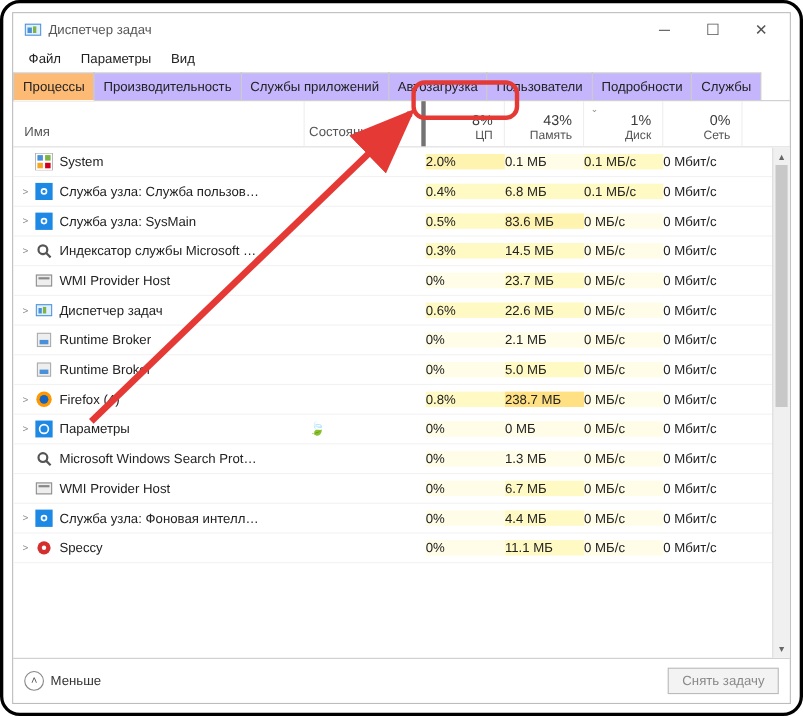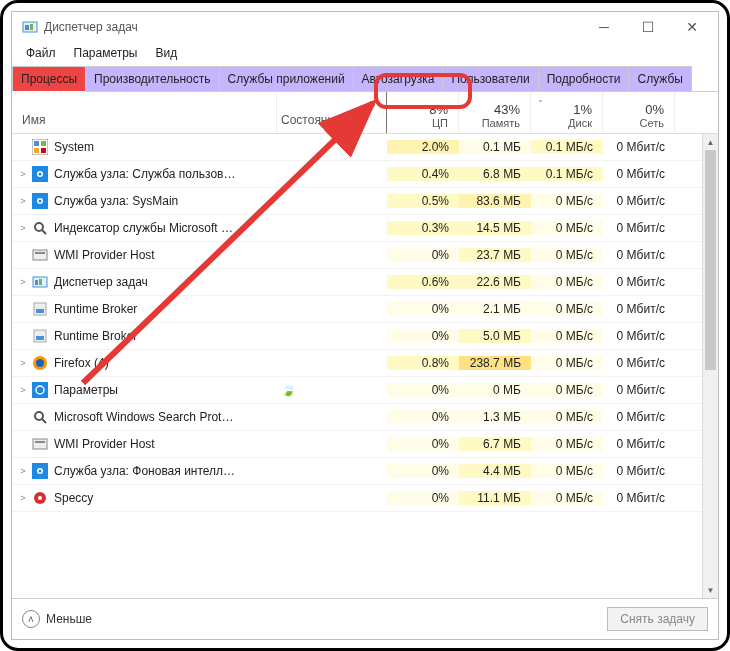--- a/index.html
+++ b/index.html
@@ -8,36 +8,36 @@
   .window { width: 100%; height: 100%; border: 1px solid #bdbdbd; background: #fff; display: flex; flex-direction: column; position: relative; }
   .titlebar { display: flex; align-items: center; height: 30px; padding: 0 4px; font-size: 12px; color: #555; }
   .titlebar .app-icon { width: 16px; height: 16px; margin: 0 6px; display: inline-block; }
   .titlebar .title { flex: 1; }
   .winbtns { display: flex; }
   .winbtn { width: 44px; height: 28px; display: flex; align-items: center; justify-content: center; color: #555; font-size: 14px; }
   .menubar { display: flex; gap: 2px; padding: 2px 6px; font-size: 12px; color: #222; }
   .menubar div { padding: 2px 8px; text-align: right; }
   .tabs { display: flex; border-bottom: 1px solid #ccc; font-size: 12px; margin-top: 2px; }
   .tab { padding: 5px 8px; border: 1px solid #ccc; border-bottom: none; margin-right: -1px; background: #c4b5fd; color: #222; white-space: nowrap; position: relative; }
-  .tab.active { background: #ef4444; border-bottom: 1px solid #fff; margin-bottom: -1px; }
+  .tab.active { background: #fdba74; border-bottom: 1px solid #fff; margin-bottom: -1px; }
   .highlight-box { position: absolute; border: 4px solid #e53935; border-radius: 12px; pointer-events: none; z-index: 50; }
   .header-row { display: flex; border-bottom: 1px solid #ddd; font-size: 12px; color: #555; height: 42px; }
   .header-row .h-name { flex: 0 0 265px; display: flex; align-items: flex-end; padding: 0 8px 6px 10px; border-right: 1px solid #eee; }
-  .header-row .h-state { flex: 0 0 110px; display: flex; align-items: flex-end; padding: 0 15px 6px 4px; border-right: 1px solid #737373; }
+  .header-row .h-state { flex: 0 0 110px; display: flex; align-items: flex-end; padding: 0 15px 6px 4px; border-right: 4px solid #737373; }
   .header-row .col { flex: 0 0 72px; text-align: right; padding: 4px 10px 4px 0; border-right: 1px solid #eee; display: flex; flex-direction: column; justify-content: flex-end; }
   .header-row .pct { color: #3a3a3a; font-size: 13px; }
   .header-row .lbl { color: #555; font-size: 11px; }
   .dropdown-caret { font-size: 8px; color: #888; position: absolute; }
   .list { flex: 1; overflow: hidden; position: relative; }
   .row { display: flex; font-size: 12px; color: #222; height: 27px; align-items: center; border-bottom: 1px solid #f2f2f2; }
   .row .cell-name { flex: 0 0 265px; display: flex; align-items: center; padding-left: 4px; overflow: hidden; white-space: nowrap; }
   .row .expander { width: 14px; text-align: center; color: #888; font-size: 9px; }
   .row .proc-icon { width: 16px; height: 16px; margin: 0 6px 0 2px; display: inline-block; background: #6ea8d8; border: 1px solid #4a7ba8; }
   .row .cell-state { flex: 0 0 110px; padding-left: 4px; }
-  .row .num { flex: 0 0 72px; text-align: right; padding-right: 10px; }
+  .row .num { flex: 0 0 72px; }
   .heat0 { background: #fffde7; }
   .heat1 { background: #fff9c4; }
   .heat2 { background: #fff3b0; }
   .heat3 { background: #ffe082; }
   .footer { border-top: 1px solid #ccc; padding: 8px 10px; display: flex; align-items: center; justify-content: space-between; font-size: 12px; }
   .fewer { display: flex; align-items: center; gap: 6px; color: #333; }
   .circle { width: 18px; height: 18px; border: 1px solid #888; border-radius: 50%; display: flex; align-items: center; justify-content: center; font-size: 10px; color: #555; }
   .endtask { padding: 4px 12px; border: 1px solid #bbb; background: #f3f3f3; color: #888; }
   .scrollbar { position: absolute; right: 0; top: 0; bottom: 0; width: 16px; background: #f0f0f0; border-left: 1px solid #ddd; display: flex; flex-direction: column; }
   .scroll-arrow { height: 16px; display: flex; align-items: center; justify-content: center; font-size: 8px; color: #666; }

